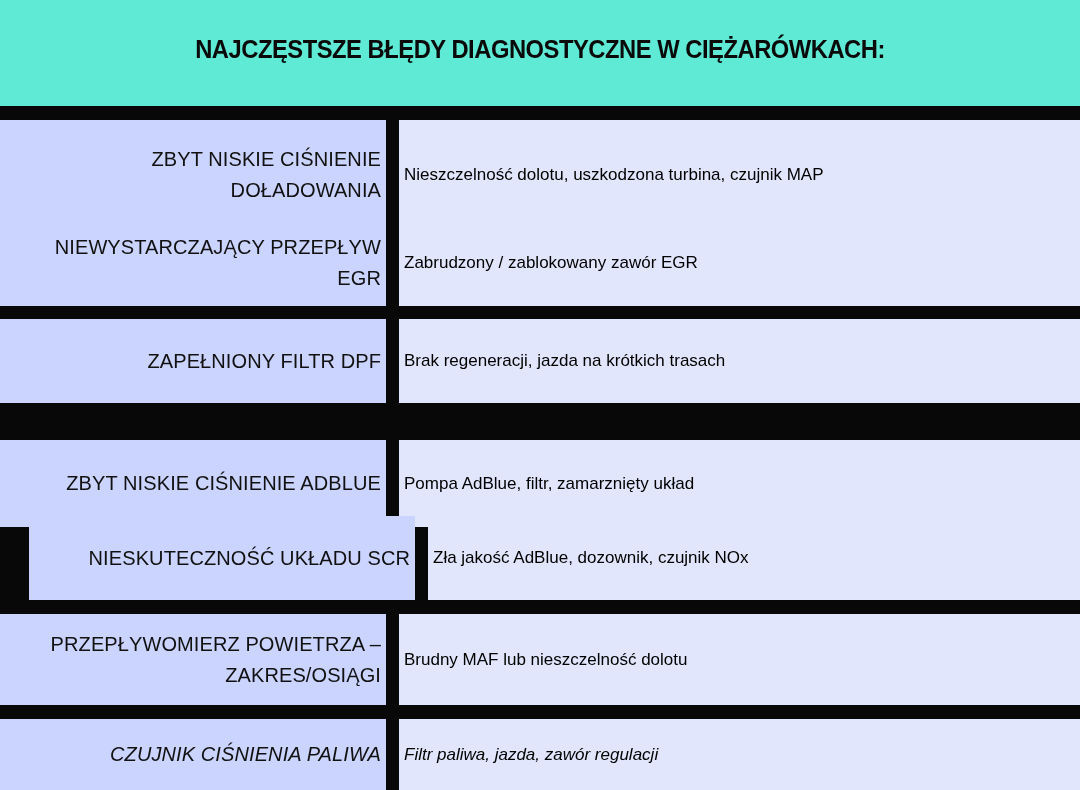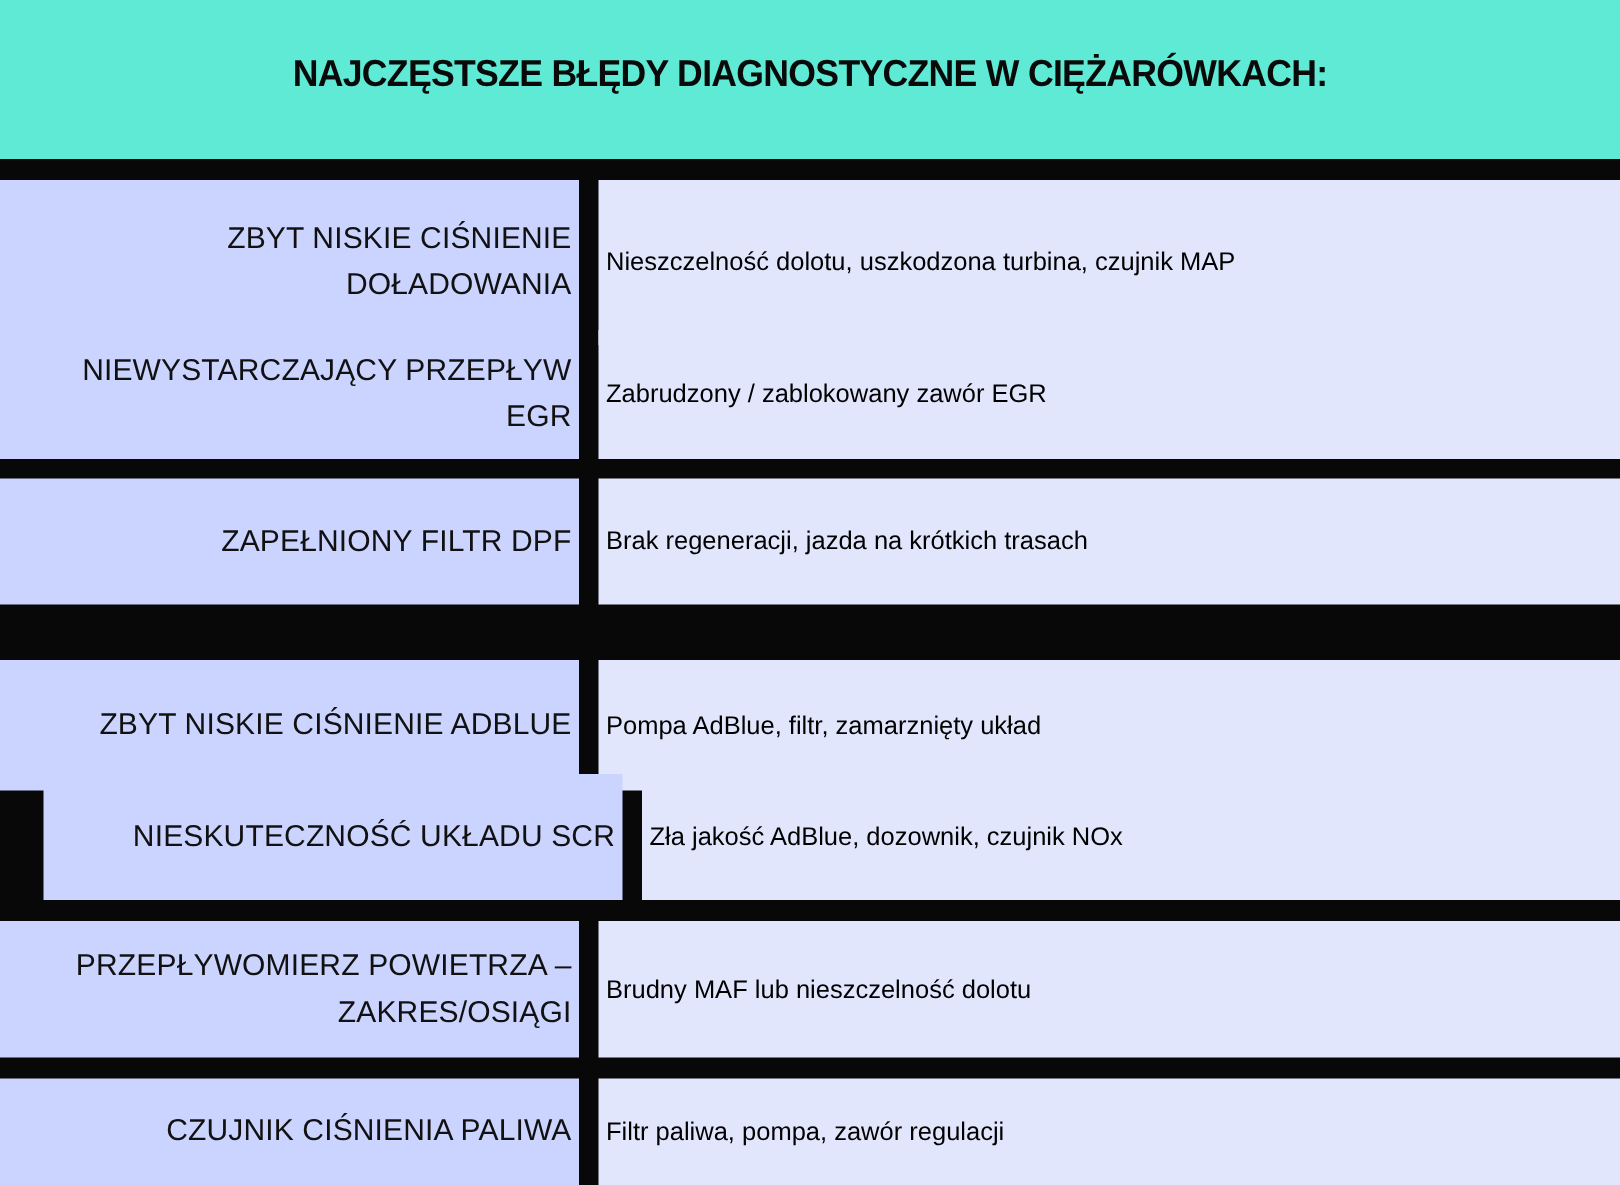--- a/index.html
+++ b/index.html
@@ -94,16 +94,16 @@
 <div class="row" style="top:516px;height:84px;margin-left:29px;">
   <div class="cell-left">NIESKUTECZNOŚĆ UKŁADU SCR</div>
   <div class="cell-right">Zła jakość AdBlue, dozownik, czujnik NOx</div>
 </div>
 
 <div class="row" style="top:614px;height:91px;">
   <div class="cell-left" style="padding-left:30px;">PRZEPŁYWOMIERZ POWIETRZA – ZAKRES/OSIĄGI</div>
   <div class="cell-right">Brudny MAF lub nieszczelność dolotu</div>
 </div>
 
-<div class="row" style="top:719px;height:71px;">
+<div class="row" style="top:719px;height:71px;font-style:italic;">
   <div class="cell-left">CZUJNIK CIŚNIENIA PALIWA</div>
-  <div class="cell-right">Filtr paliwa, pompa, zawór regulacji</div>
+  <div class="cell-right">Filtr paliwa, jazda, zawór regulacji</div>
 </div>
 
 </body></html>

